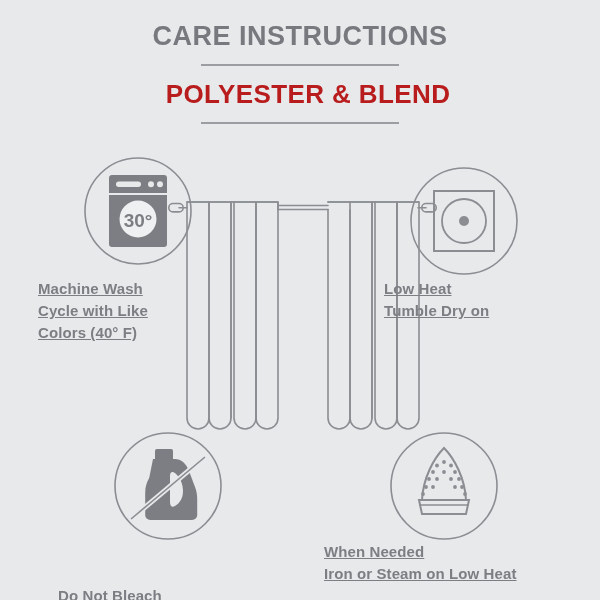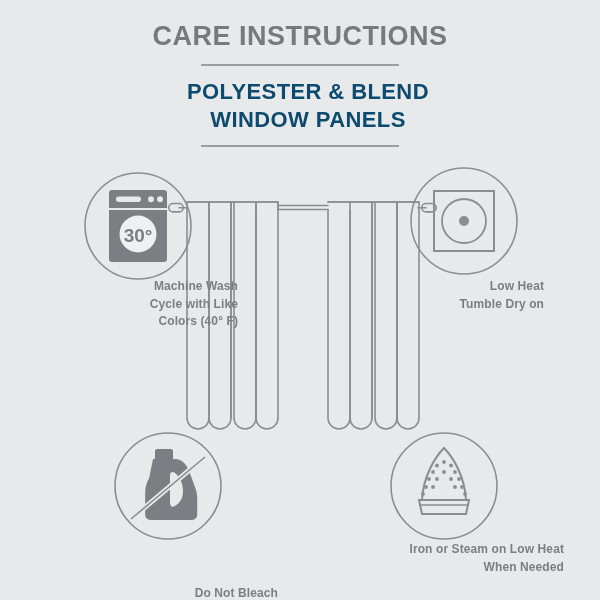--- a/index.html
+++ b/index.html
@@ -40,24 +40,24 @@
   }
   .rule {
     width: 198px;
     height: 0;
     margin: 12px auto 0 auto;
     border-top: 2px solid #9b9da2;
   }
   #subtitle {
     margin: 0;
     padding-top: 12px;
-    font-size: 22px;
+    font-size: 26px;
     font-weight: bold;
     letter-spacing: 0.4px;
-    color: #0c4a6e;
+    color: #b91c1c;
     line-height: 1.28;
     padding-left: 16px;
   }
   .rule-sub {
     width: 198px;
     height: 0;
     margin: 11px auto 0 auto;
     border-top: 2px solid #9b9da2;
   }
 
@@ -74,34 +74,35 @@
     width: 110px;
     height: 110px;
   }
   .badge .glyph {
     position: absolute;
     left: 0;
     top: 0;
     width: 110px;
     height: 110px;
   }
-  #badge-wash   { left: 83px;  top: 171px; }
+  #badge-wash   { left: 83px;  top: 156px; }
   #badge-dry    { left: 409px; top: 166px; }
   #badge-bleach { left: 113px; top: 431px; }
   #badge-iron   { left: 389px; top: 431px; }
 
   
   .caption {
     position: absolute;
-    text-align: right;
-    font-size: 12px;
+    text-align: left;
+    font-size: 15px;
     font-weight: bold;
     color: #7c7e83;
     line-height: 1.46;
     letter-spacing: 0.1px;
+    text-decoration: underline;
   }
   #caption-wash   { left: 38px;  top: 278px; width: 200px; }
   #caption-dry    { left: 384px; top: 278px; width: 160px; }
   #caption-bleach { left: 58px;  top: 541px; width: 220px; margin-top: 44px; }
   #caption-iron   { left: 324px; top: 541px; width: 240px; }
 
   
   #curtain {
     position: absolute;
     left: 160px;
@@ -113,21 +114,20 @@
 </head>
 <body>
 
 <div id="root">
 
   <div id="header">
     <h1 id="title">CARE INSTRUCTIONS</h1>
     <div class="rule"></div>
     <h2 id="subtitle">
       <span>POLYESTER &amp; BLEND</span><br>
-      <span>WINDOW PANELS</span>
     </h2>
     <div class="rule-sub"></div>
   </div>
 
   <div id="curtain">
     <svg width="285" height="290" viewBox="0 0 285 290" fill="none">
       <g stroke="#8b8d92" stroke-width="1.6" fill="none" stroke-linecap="round" stroke-linejoin="round">
 
         <g>
           <line x1="118" y1="15.5" x2="168" y2="15.5"></line>
@@ -255,17 +255,17 @@
         <circle cx="37" cy="56" r="1.9"></circle>
         <circle cx="73" cy="56" r="1.9"></circle>
         <circle cx="44" cy="56" r="1.9"></circle>
         <circle cx="66" cy="56" r="1.9"></circle>
         <circle cx="34" cy="63" r="1.9"></circle>
         <circle cx="76" cy="63" r="1.9"></circle>
       </g>
     </svg>
   </div>
   <div class="caption" id="caption-iron">
+    <div>When Needed</div>
     <div>Iron or Steam on Low Heat</div>
-    <div>When Needed</div>
   </div>
 
 </div>
 
 </body></html>

